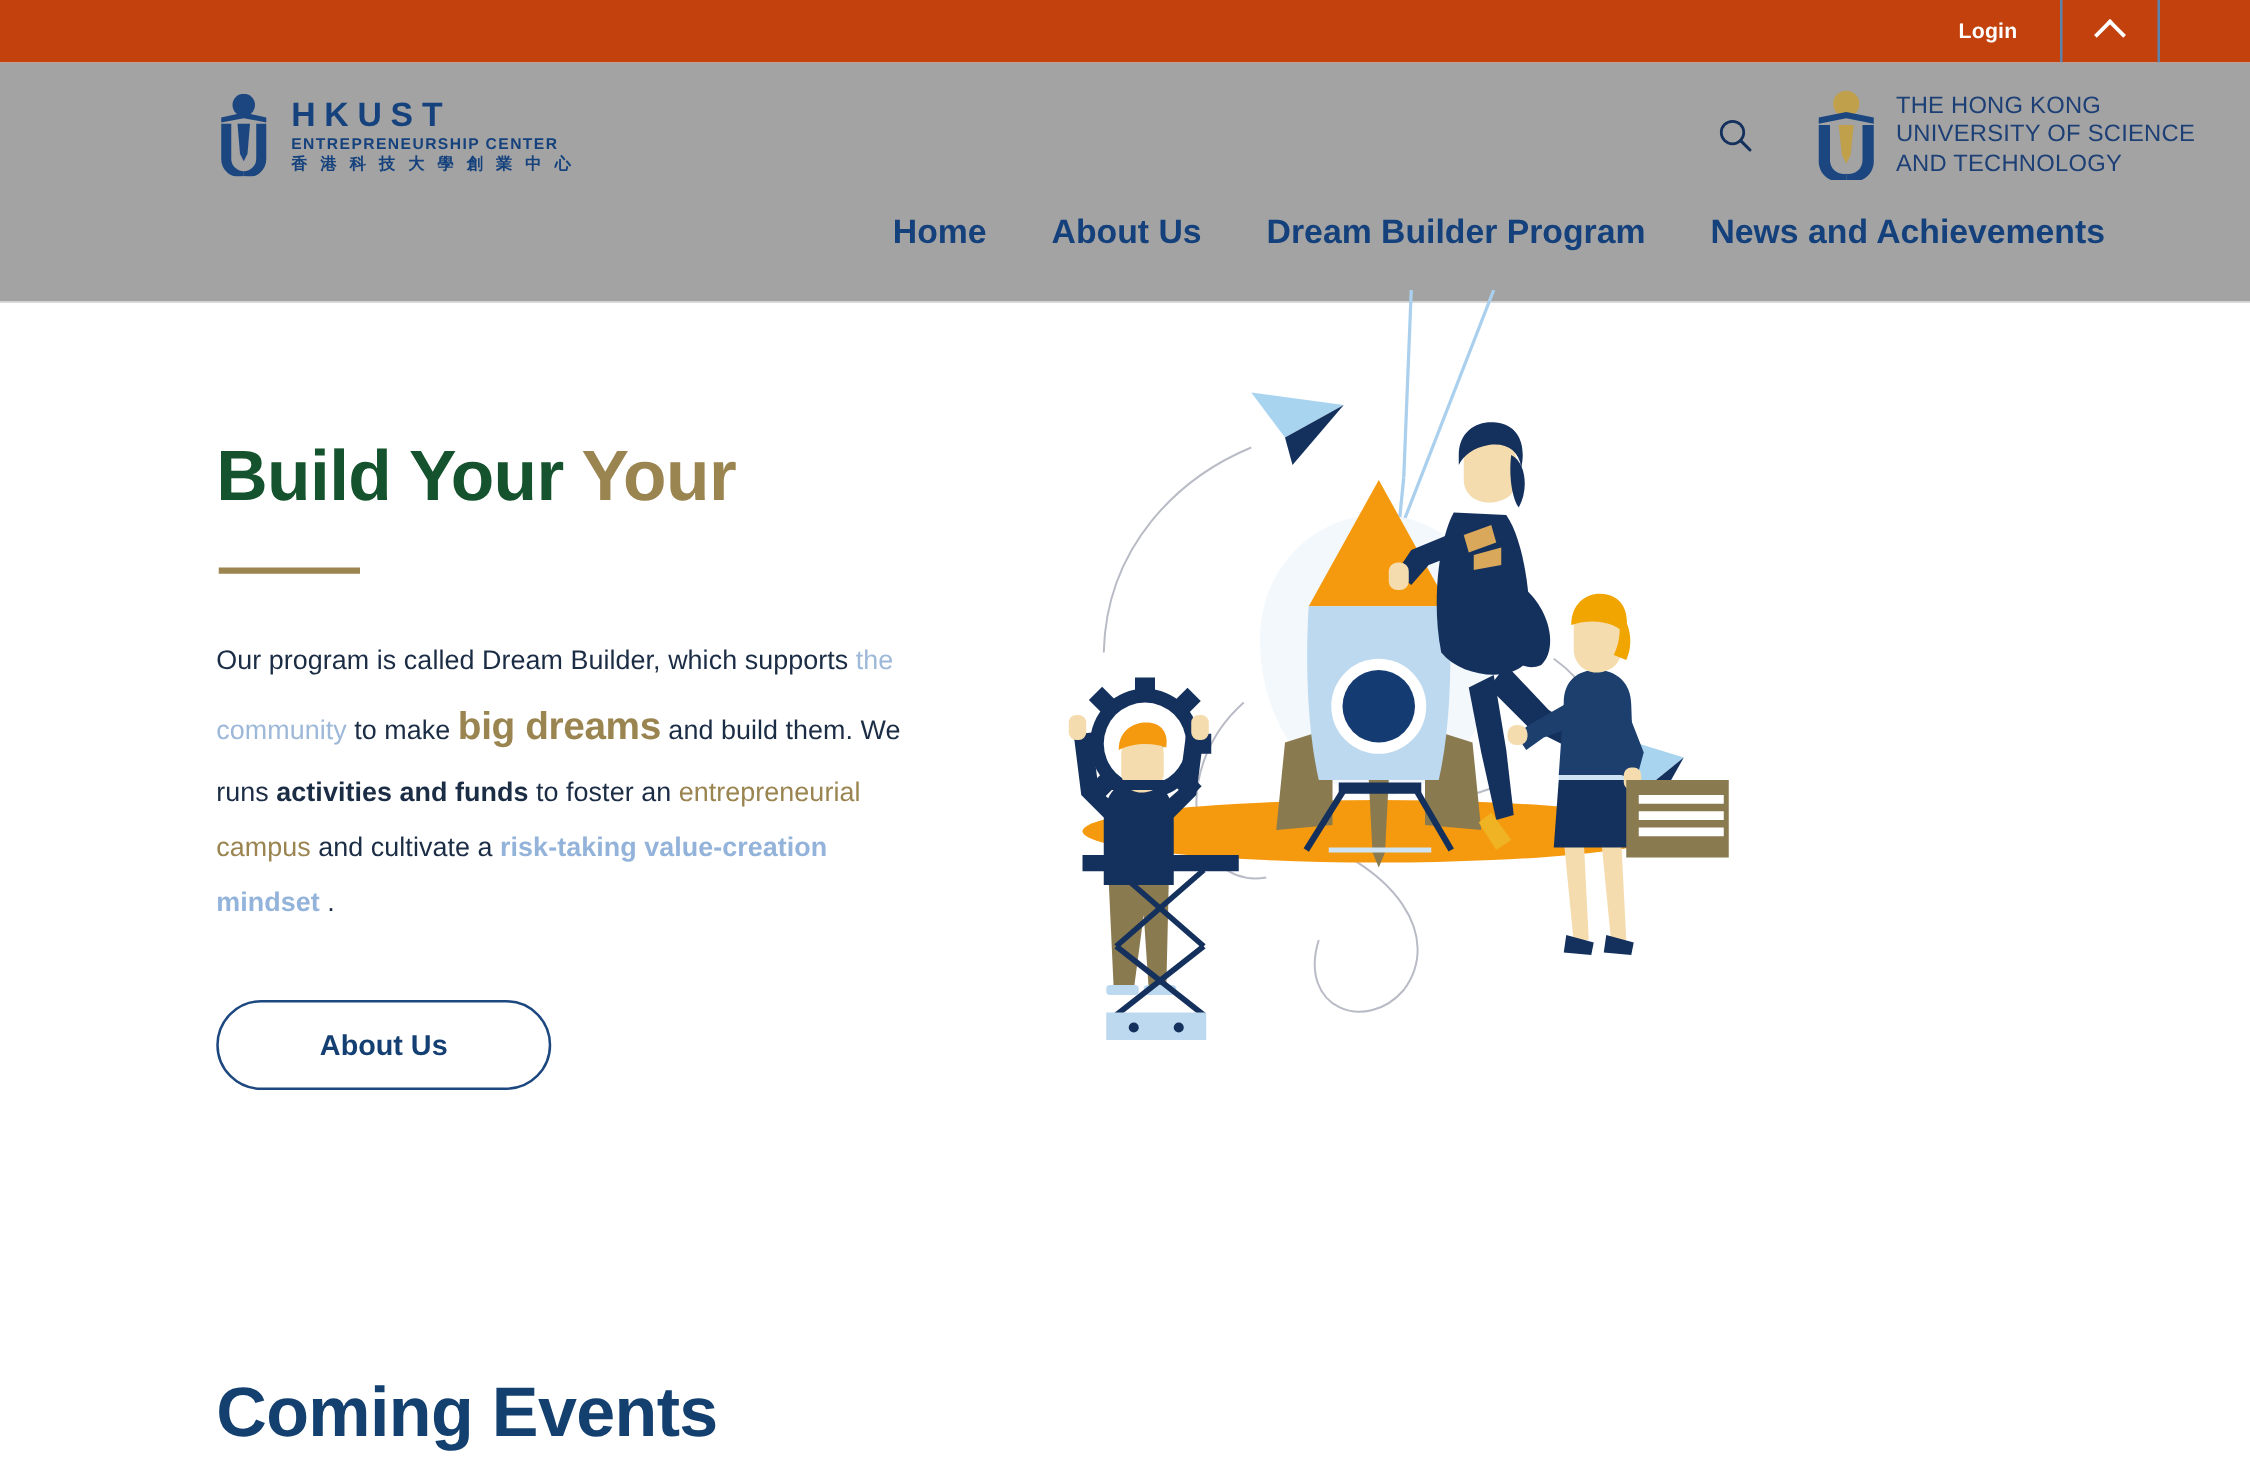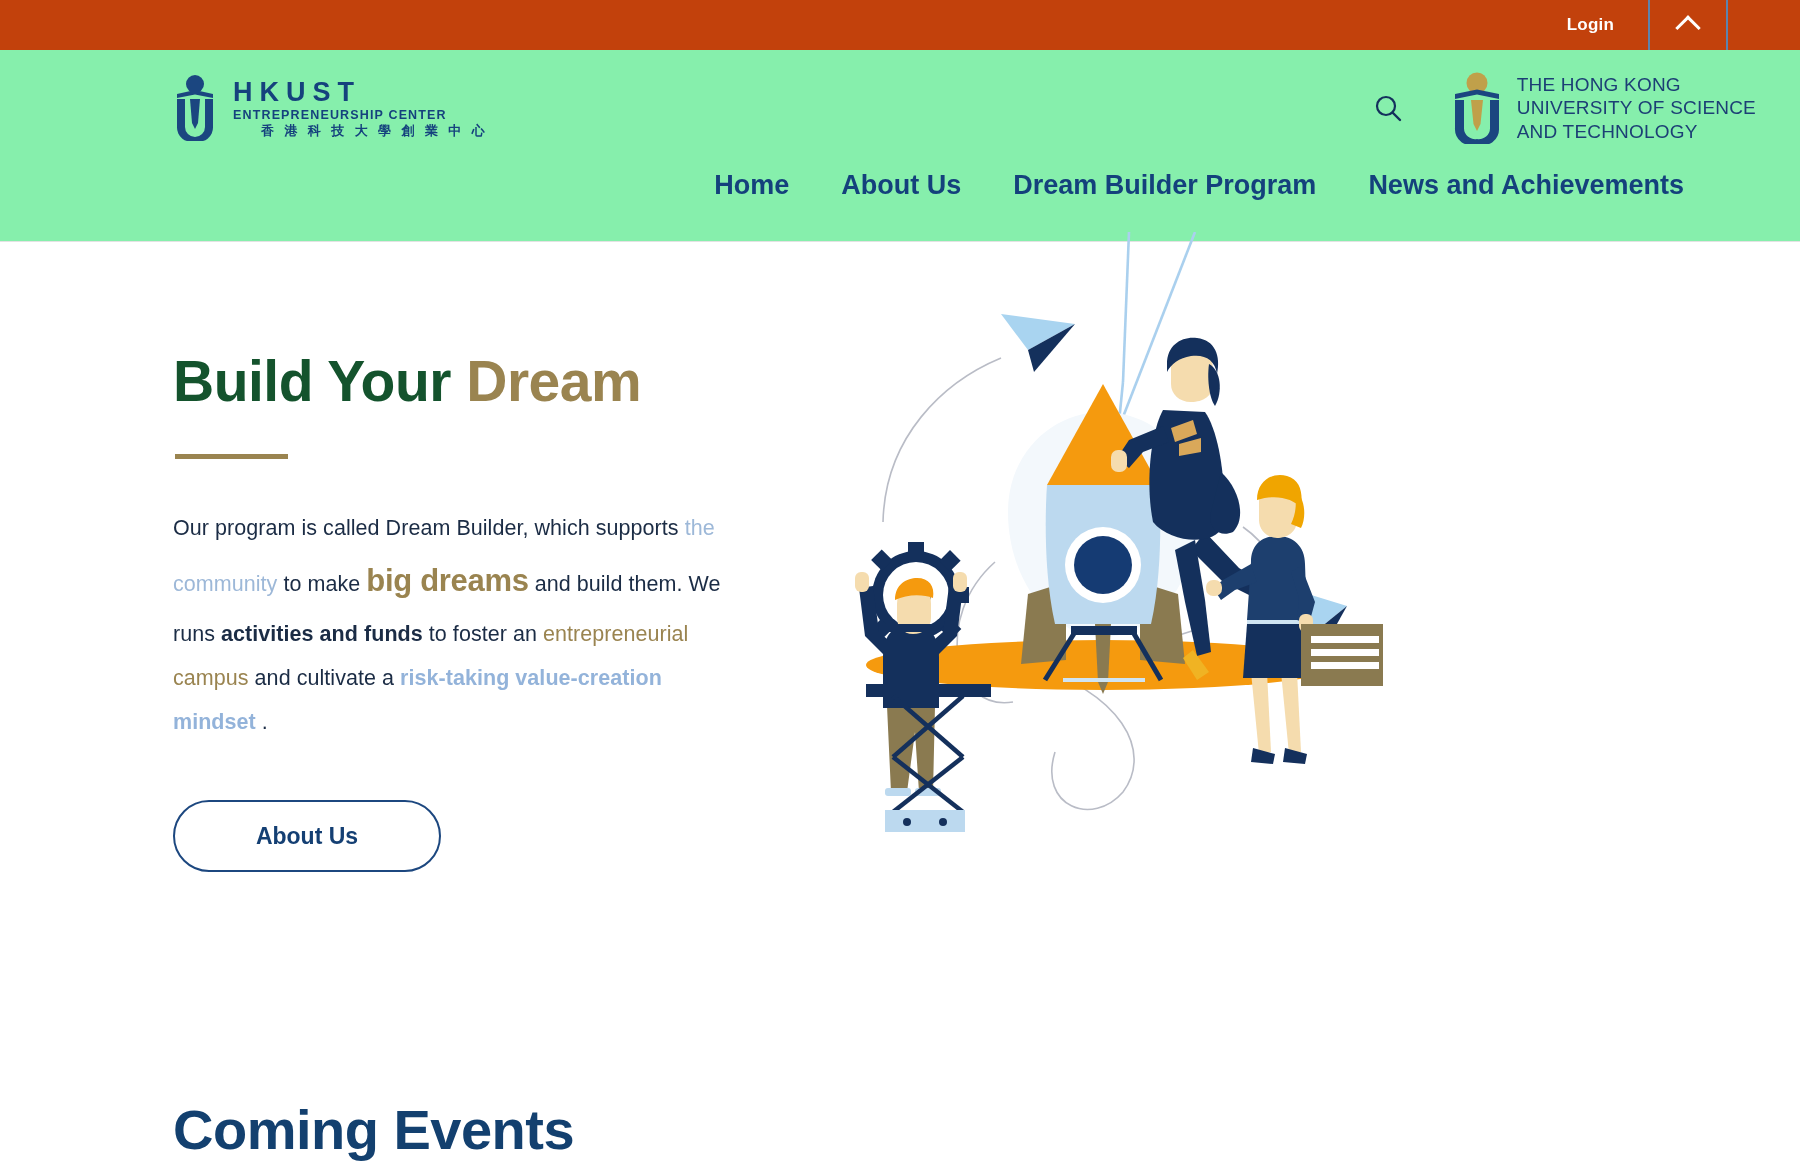--- a/index.html
+++ b/index.html
@@ -39,21 +39,21 @@
     width:18px; height:18px;
     border-left:3px solid #ffffff;
     border-top:3px solid #ffffff;
     transform:rotate(45deg);
     margin-top:6px;
   }
   .topbar-pad{ width:72px; }
 
   
   .header{
-    background:#86efac;
+    background:#a3a3a3;
     padding:0 0 0 0;
     position:relative;
     border-bottom:1px solid #e3e3e3;
     height:192px;
   }
   .header-row{
     display:flex;
     align-items:center;
     justify-content:space-between;
     padding:22px 44px 0 173px;
@@ -66,21 +66,21 @@
   .ec-title{
     font-size:27px; font-weight:bold; color:#15427d;
     letter-spacing:7px; line-height:1;
   }
   .ec-sub{
     font-size:12.5px; font-weight:bold; color:#15427d;
     letter-spacing:1.15px; line-height:1;
   }
   .ec-cn{
     font-size:13px; font-weight:bold; color:#15427d;
-    letter-spacing:3.4px; line-height:1;margin-left:28px;
+    letter-spacing:3.4px; line-height:1;
   }
 
   
   .header-right{ display:flex; align-items:center; gap:46px; }
   .search-btn{
     width:34px; height:34px; cursor:pointer;
     display:flex; align-items:center; justify-content:center;
   }
   .ust-logo{ display:flex; align-items:center; gap:14px; }
   .ust-mark{ width:52px; height:72px; flex:0 0 auto; }
@@ -244,21 +244,21 @@
   <div class="nav">
     <div class="nav-item">Home</div>
     <div class="nav-item">About Us</div>
     <div class="nav-item">Dream Builder Program</div>
     <div class="nav-item">News and Achievements</div>
   </div>
 </div>
 
 <div class="hero">
   <div class="hero-left">
-    <h1 class="hero-title"><span class="t-navy">Build Your </span><span class="t-gold">Dream</span></h1>
+    <h1 class="hero-title"><span class="t-navy">Build Your </span><span class="t-gold">Your</span></h1>
 
     <div class="gold-rule"></div>
 
     <p class="hero-para"><span>Our program is called Dream Builder, which supports </span><span class="s-steel">the community</span><span> to make </span><span class="s-bigold">big dreams</span><span> and build them. We runs </span><span class="s-bi">activities and funds</span><span> to foster an </span><span class="s-gold">entrepreneurial campus</span><span> and cultivate a </span><span class="s-steelb">risk-taking value-creation mindset</span><span> .</span></p>
 
     <div class="about-btn">About Us</div>
   </div>
 
   <div class="hero-right">
     <div class="hero-illo">

